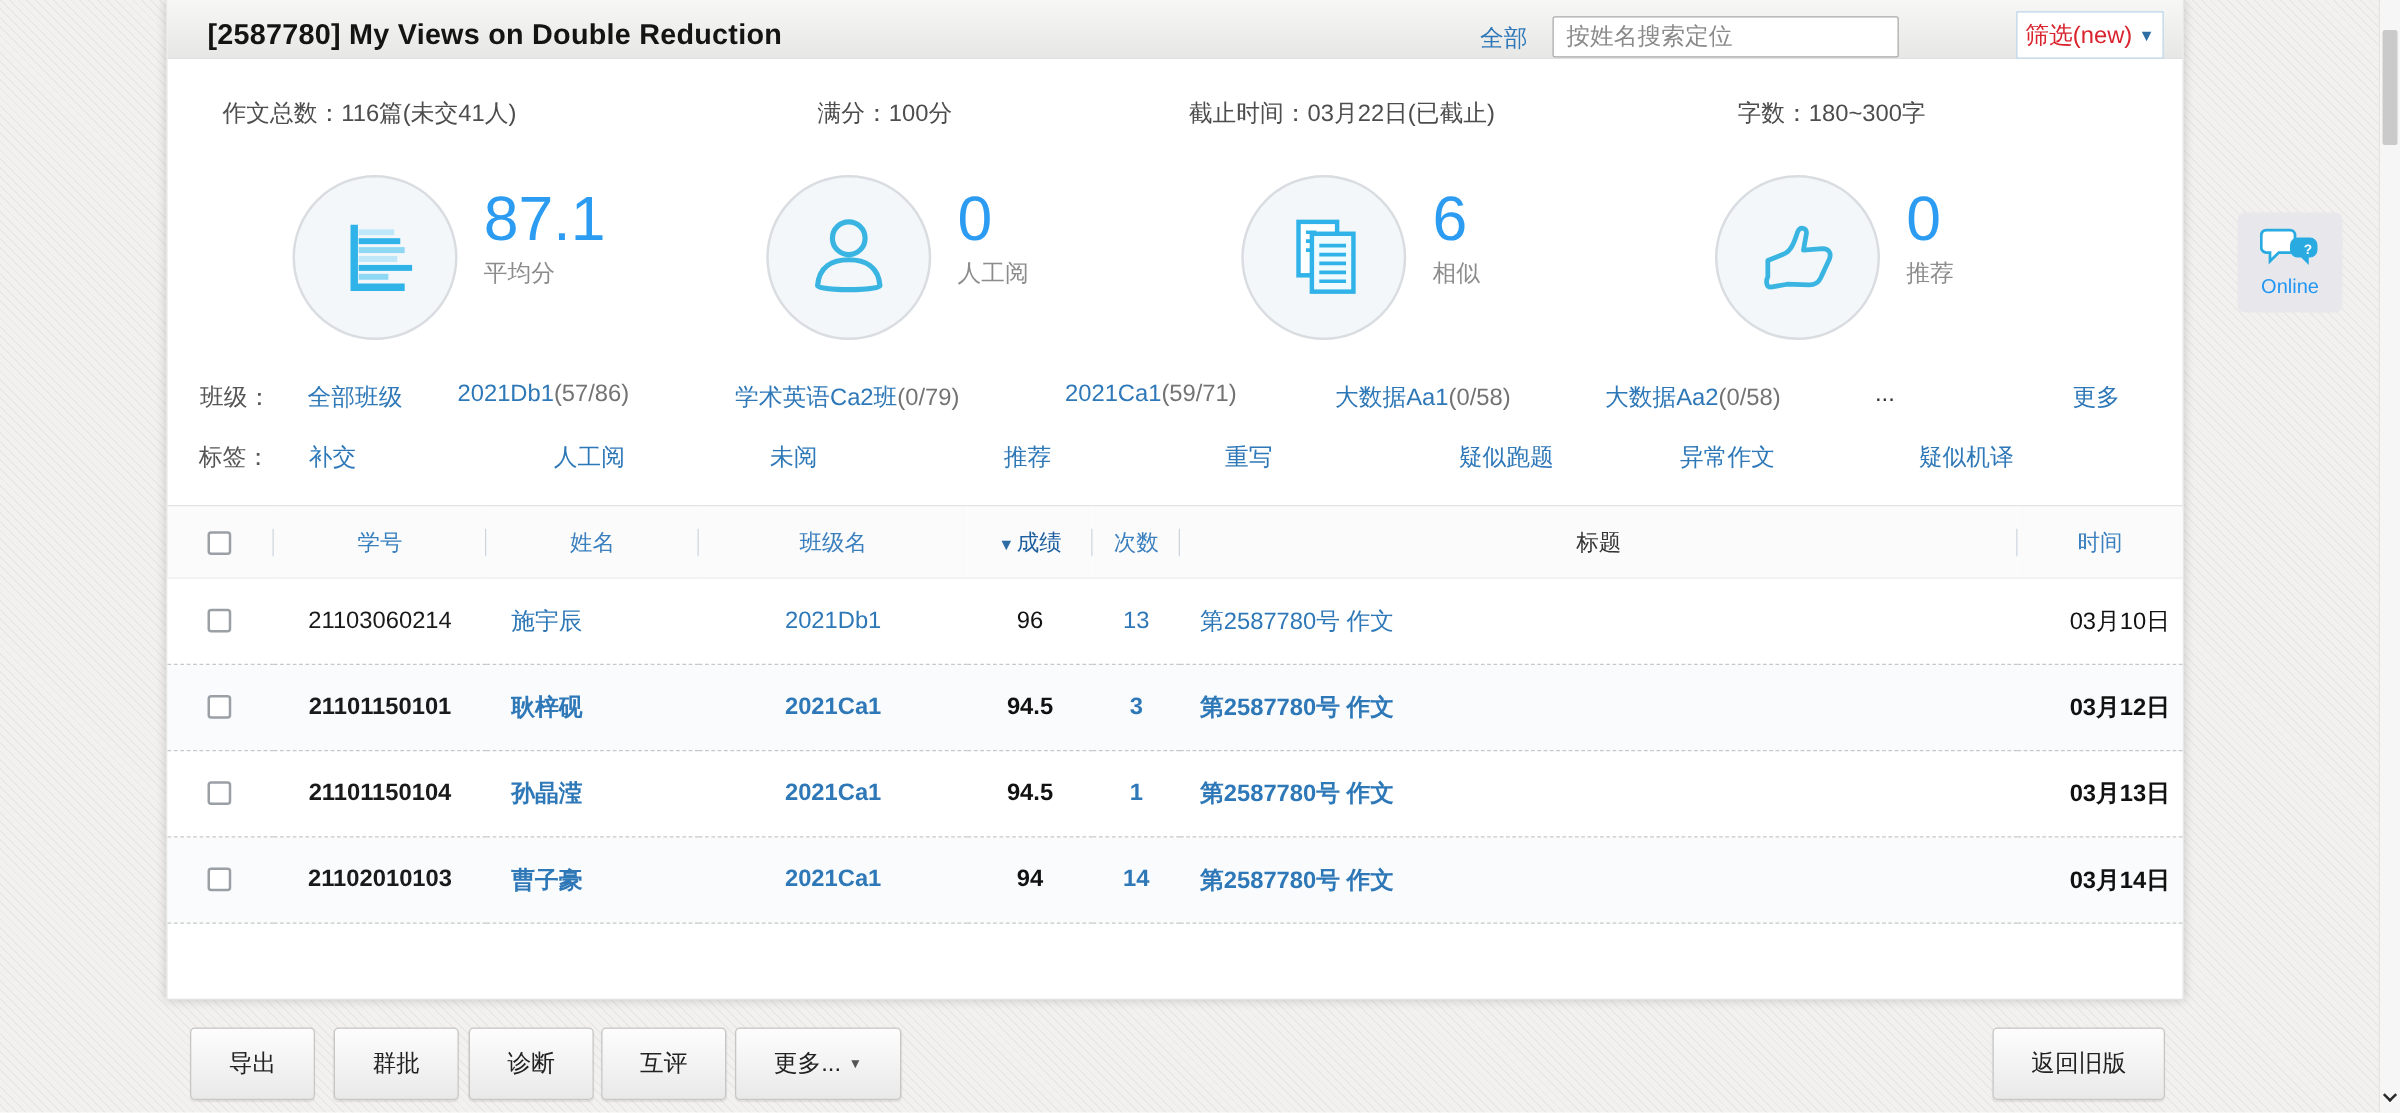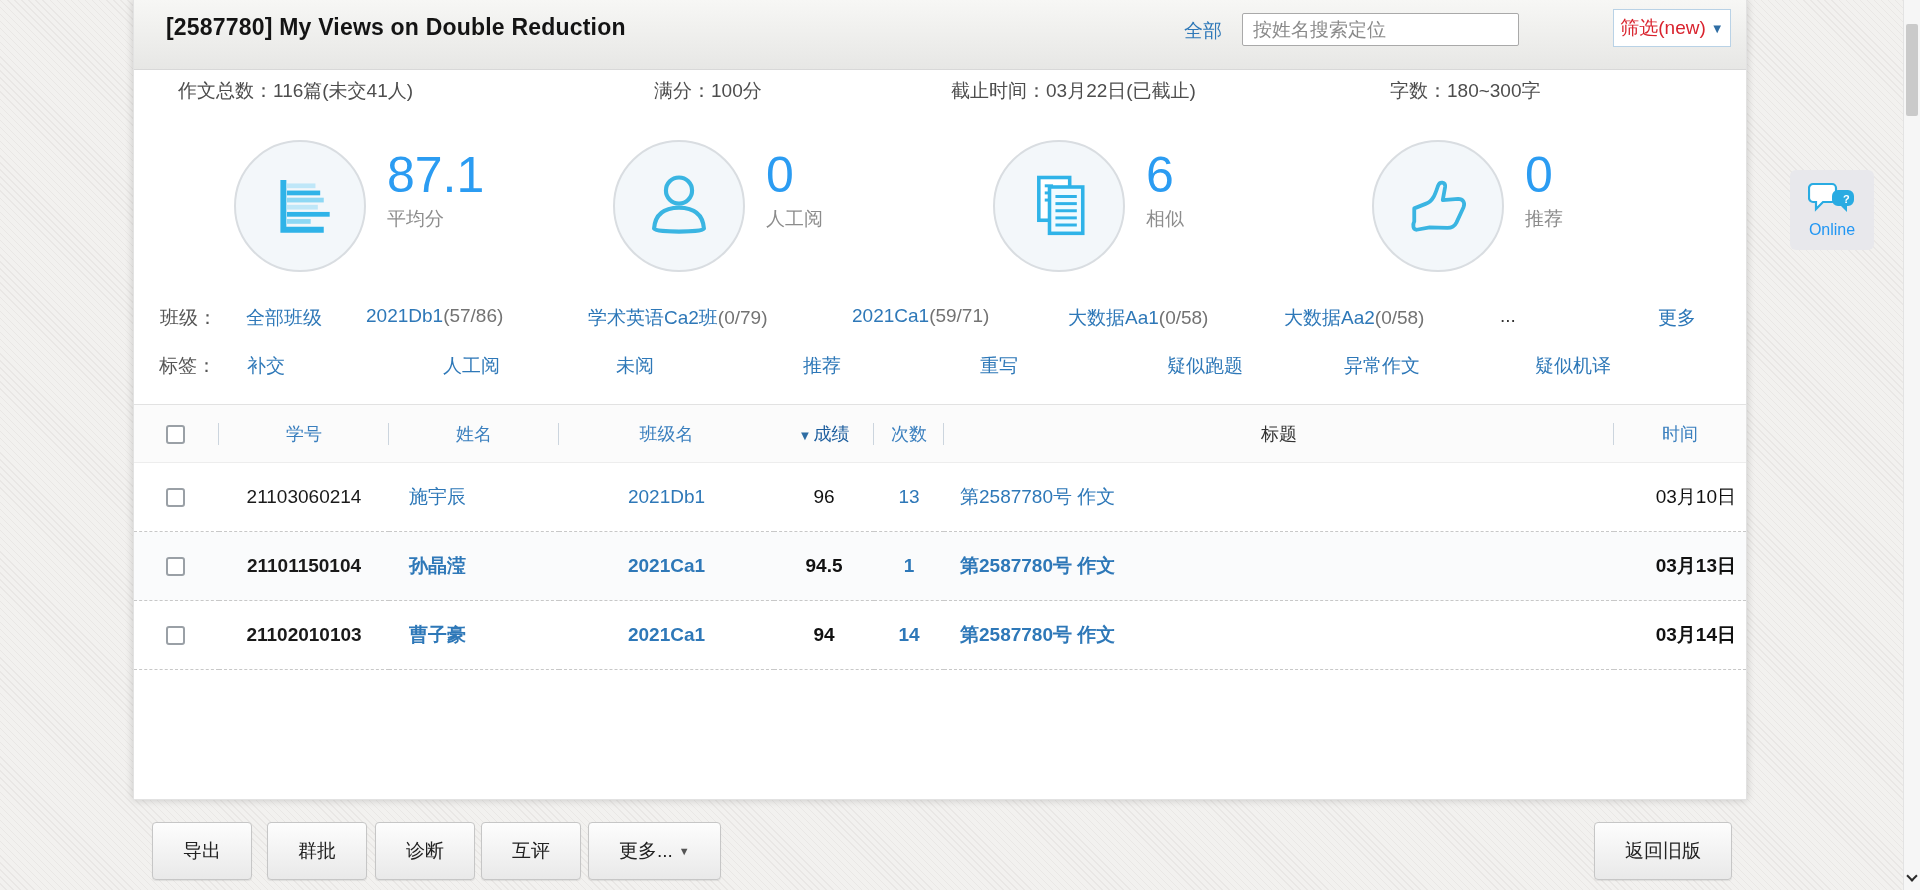--- a/index.html
+++ b/index.html
@@ -9,21 +9,21 @@
     position:relative;
     background: repeating-linear-gradient(45deg, #f2f1ef 0px, #f2f1ef 4px, #e9e7e5 4px, #e9e7e5 5px);
   }
   .panel {
     position:absolute; left:133px; top:0; width:1614px; height:800px;
     background:#ffffff; border:1px solid #e2e2e2; border-top:none;
     box-shadow:0 0 8px rgba(0,0,0,0.18);
   }
   
   .titlebar {
-    position:absolute; left:0; top:0; width:100%; height:70px;
+    position:absolute; left:0; top:0; width:100%; height:47px;
     background:linear-gradient(#f7f7f5,#e7e7e5);
     border-bottom:1px solid #d8d8d8;
   }
   .page-title { position:absolute; left:32px; top:14px; font-size:23px; font-weight:bold; color:#141414; letter-spacing:0.2px; }
   .all-link { position:absolute; left:1050px; top:18px; font-size:19px; color:#2e78b8; cursor:pointer; }
   .search-input {
     position:absolute; left:1108px; top:13px; width:277px; height:33px;
     border:1px solid #a9a9a9; border-radius:2px; background:#fff;
     font-size:19px; padding:0 10px; color:#333;
     font-family:"Liberation Sans", sans-serif;
@@ -241,20 +241,30 @@
           <td class="c-id">21103060214</td>
           <td class="c-name"><a class="cell-link">施宇辰</a></td>
           <td class="c-class"><a class="cell-link">2021Db1</a></td>
           <td class="c-score">96</td>
           <td class="c-att"><a class="cell-link">13</a></td>
           <td class="c-title"><a class="cell-link">第2587780号 作文</a></td>
           <td class="c-time">03月10日</td>
         </tr>
         <tr class="bold">
           <td class="c-check"><span class="checkbox"></span></td>
+          <td class="c-id">21101150101</td>
+          <td class="c-name"><a class="cell-link">耿梓砚</a></td>
+          <td class="c-class"><a class="cell-link">2021Ca1</a></td>
+          <td class="c-score">94.5</td>
+          <td class="c-att"><a class="cell-link">3</a></td>
+          <td class="c-title"><a class="cell-link">第2587780号 作文</a></td>
+          <td class="c-time">03月12日</td>
+        </tr>
+        <tr class="bold">
+          <td class="c-check"><span class="checkbox"></span></td>
           <td class="c-id">21101150104</td>
           <td class="c-name"><a class="cell-link">孙晶滢</a></td>
           <td class="c-class"><a class="cell-link">2021Ca1</a></td>
           <td class="c-score">94.5</td>
           <td class="c-att"><a class="cell-link">1</a></td>
           <td class="c-title"><a class="cell-link">第2587780号 作文</a></td>
           <td class="c-time">03月13日</td>
         </tr>
         <tr class="bold">
           <td class="c-check"><span class="checkbox"></span></td>

